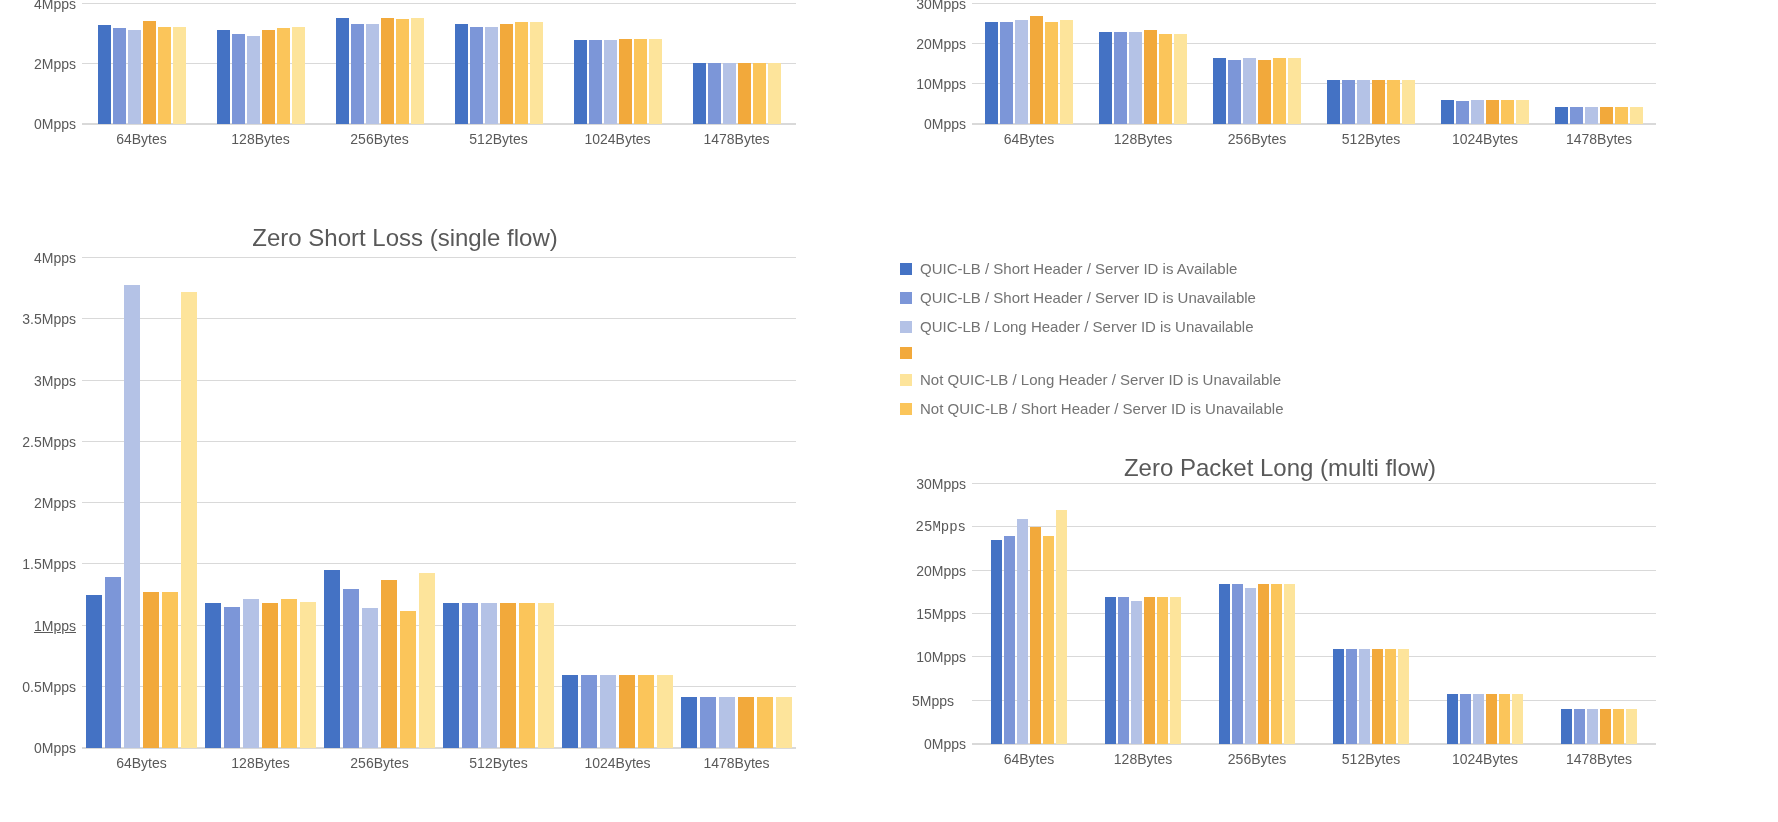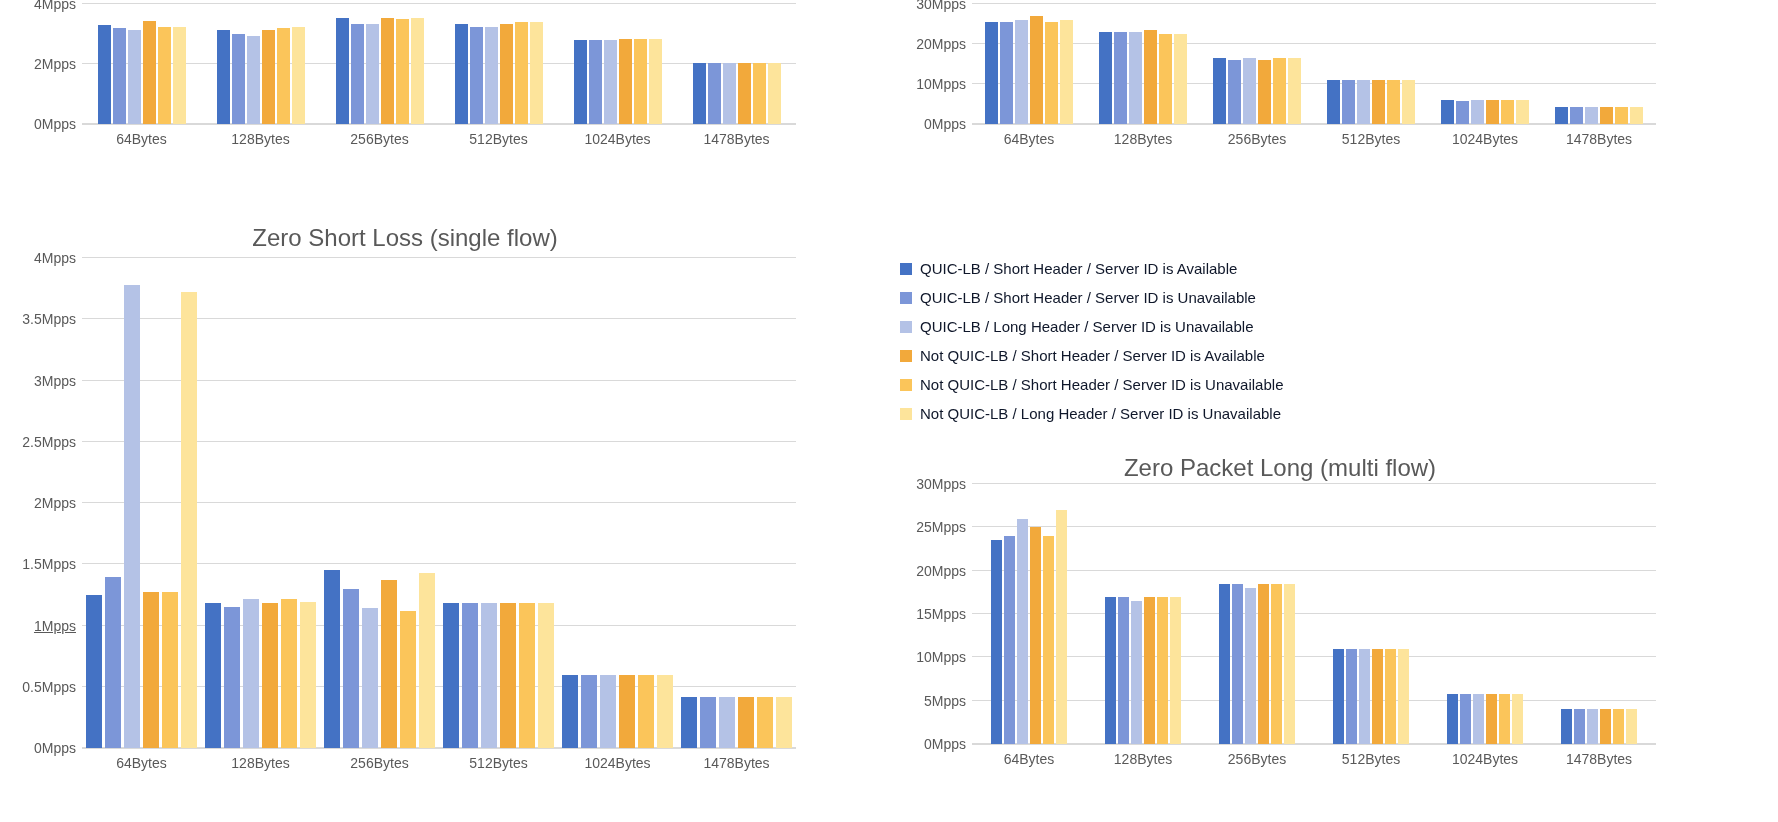--- a/index.html
+++ b/index.html
@@ -95,21 +95,21 @@
   .c3 { background:#F2A93B; } 
   .c4 { background:#FBC55A; } 
   .c5 { background:#FDE49B; } 
 
   
   .legend {
     position: absolute;
     left: 0;
     top: 30px;
     font-size: 15px;
-    color: #0f172a;
+    color: #737373;
   }
   .legend-item {
     display: flex;
     align-items: center;
     gap: 8px;
     margin: 6px 0 12px 0;
   }
   .swatch {
     width: 12px; height: 12px;
   }
@@ -376,48 +376,47 @@
           <div class="legend-item">
               <span class="swatch c1"></span>
               <span>QUIC-LB / Short Header / Server ID is Unavailable</span>
             </div>
           <div class="legend-item">
               <span class="swatch c2"></span>
               <span>QUIC-LB / Long Header / Server ID is Unavailable</span>
             </div>
           <div class="legend-item">
               <span class="swatch c3"></span>
-              <span>Not QUIC-LB / Short Header / Server ID is Available</span>
+            </div>
+          <div class="legend-item">
+              <span class="swatch c5"></span>
+              <span>Not QUIC-LB / Long Header / Server ID is Unavailable</span>
             </div>
           <div class="legend-item">
               <span class="swatch c4"></span>
               <span>Not QUIC-LB / Short Header / Server ID is Unavailable</span>
-            </div>
-          <div class="legend-item">
-              <span class="swatch c5"></span>
-              <span>Not QUIC-LB / Long Header / Server ID is Unavailable</span>
             </div>
         </div>
       </div>
       <div class="compact-chart">
         <div class="chart-title compact">Zero Packet Long (multi flow)</div>
         <div class="chart">
           <div class="plot narrowgap narrowbars" style="height:260px;">
               <div class="gridline" style="bottom: 0%;"></div>
               <div class="ylabel" style="bottom: 0%; transform: translateY(50%);">0Mpps</div>
               <div class="gridline" style="bottom: 16.6667%;"></div>
-              <div class="ylabel" style="bottom: 16.6667%; transform: translateY(50%);">5Mpps</div>
+              <div class="ylabel" style="bottom: 16.6667%; transform: translateY(50%); text-align: center;">5Mpps</div>
               <div class="gridline" style="bottom: 33.3333%;"></div>
               <div class="ylabel" style="bottom: 33.3333%; transform: translateY(50%);">10Mpps</div>
               <div class="gridline" style="bottom: 50%;"></div>
               <div class="ylabel" style="bottom: 50%; transform: translateY(50%);">15Mpps</div>
               <div class="gridline" style="bottom: 66.6667%;"></div>
               <div class="ylabel" style="bottom: 66.6667%; transform: translateY(50%);">20Mpps</div>
               <div class="gridline" style="bottom: 83.3333%;"></div>
-              <div class="ylabel" style="bottom: 83.3333%; transform: translateY(50%);">25Mpps</div>
+              <div class="ylabel" style="bottom: 83.3333%; transform: translateY(50%); font-family: Liberation Mono, monospace;">25Mpps</div>
               <div class="gridline" style="bottom: 100%;"></div>
               <div class="ylabel" style="bottom: 100%; transform: translateY(50%);">30Mpps</div>
               <div class="groups">
                 <div class="group">
                   <div class="bar c0 gap" title="QUIC-LB / Short Header / Server ID is Available: 23.5 Mpps" style="width: 11px; height: 78.3333%;"></div>
                   <div class="bar c1 gap" title="QUIC-LB / Short Header / Server ID is Unavailable: 24 Mpps" style="width: 11px; height: 80%;"></div>
                   <div class="bar c2 gap" title="QUIC-LB / Long Header / Server ID is Unavailable: 26 Mpps" style="width: 11px; height: 86.6667%;"></div>
                   <div class="bar c3 gap" title="Not QUIC-LB / Short Header / Server ID is Available: 25 Mpps" style="width: 11px; height: 83.3333%;"></div>
                   <div class="bar c4 gap" title="Not QUIC-LB / Short Header / Server ID is Unavailable: 24 Mpps" style="width: 11px; height: 80%;"></div>
                   <div class="bar c5" title="Not QUIC-LB / Long Header / Server ID is Unavailable: 27 Mpps" style="width: 11px; height: 90%;"></div>

